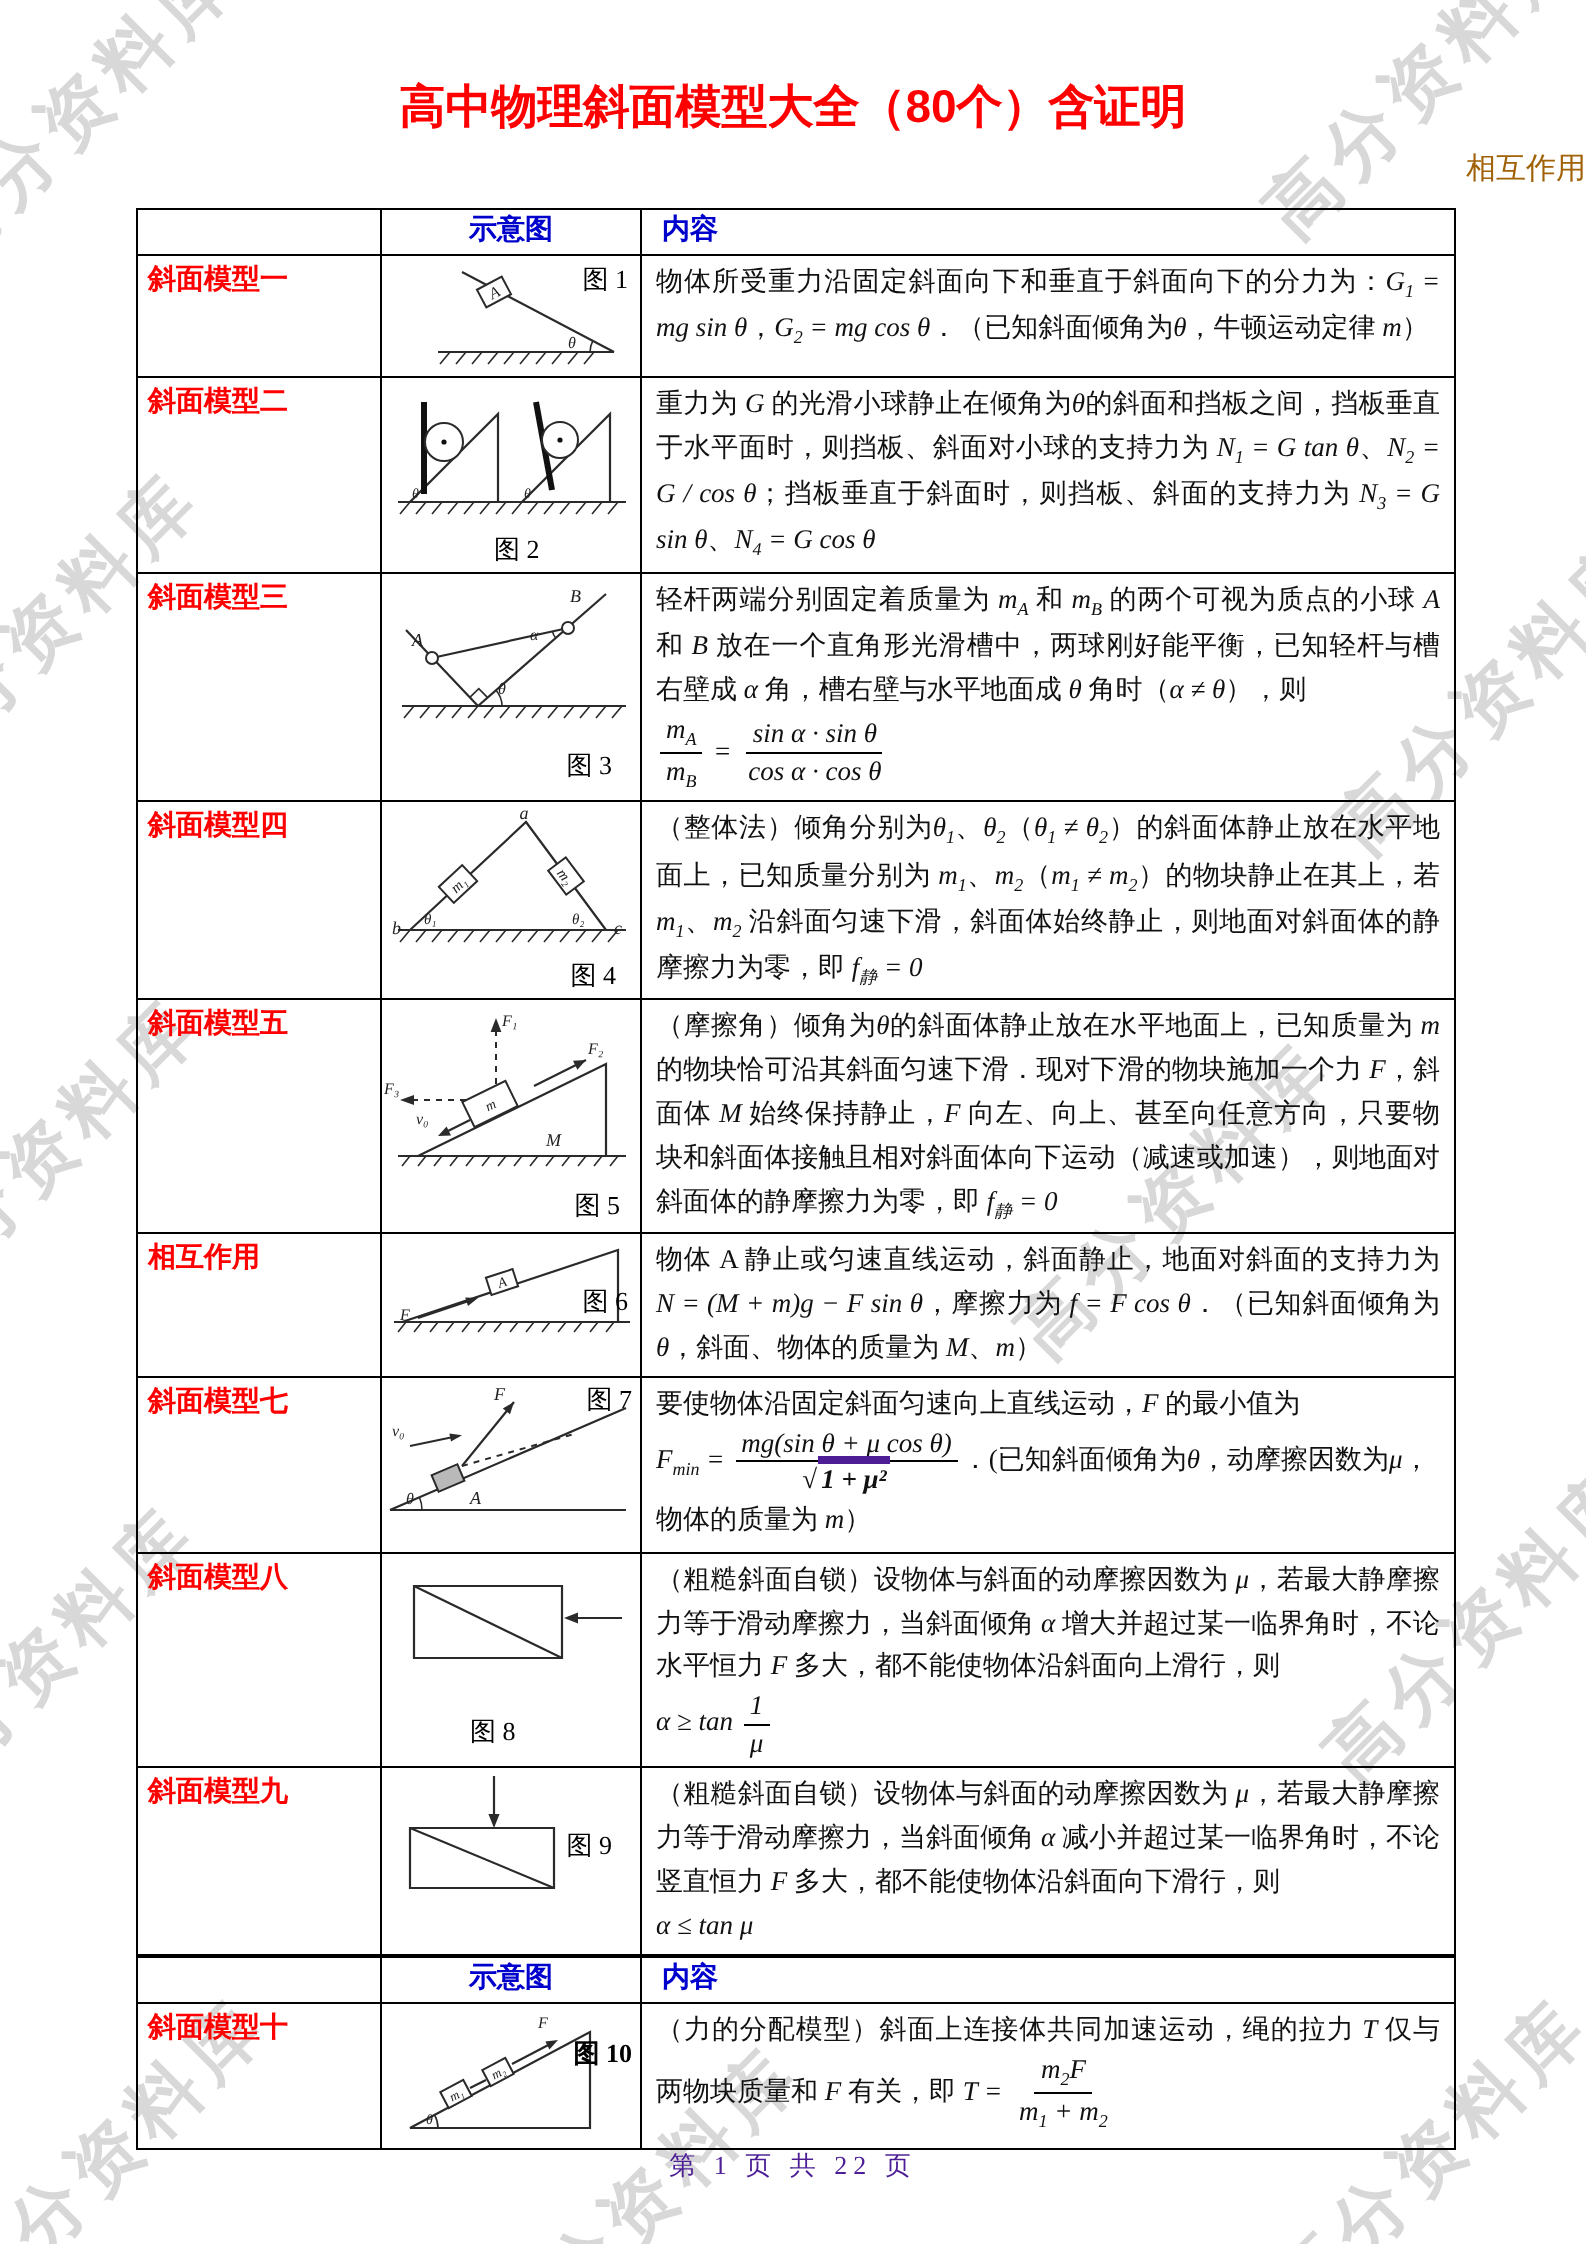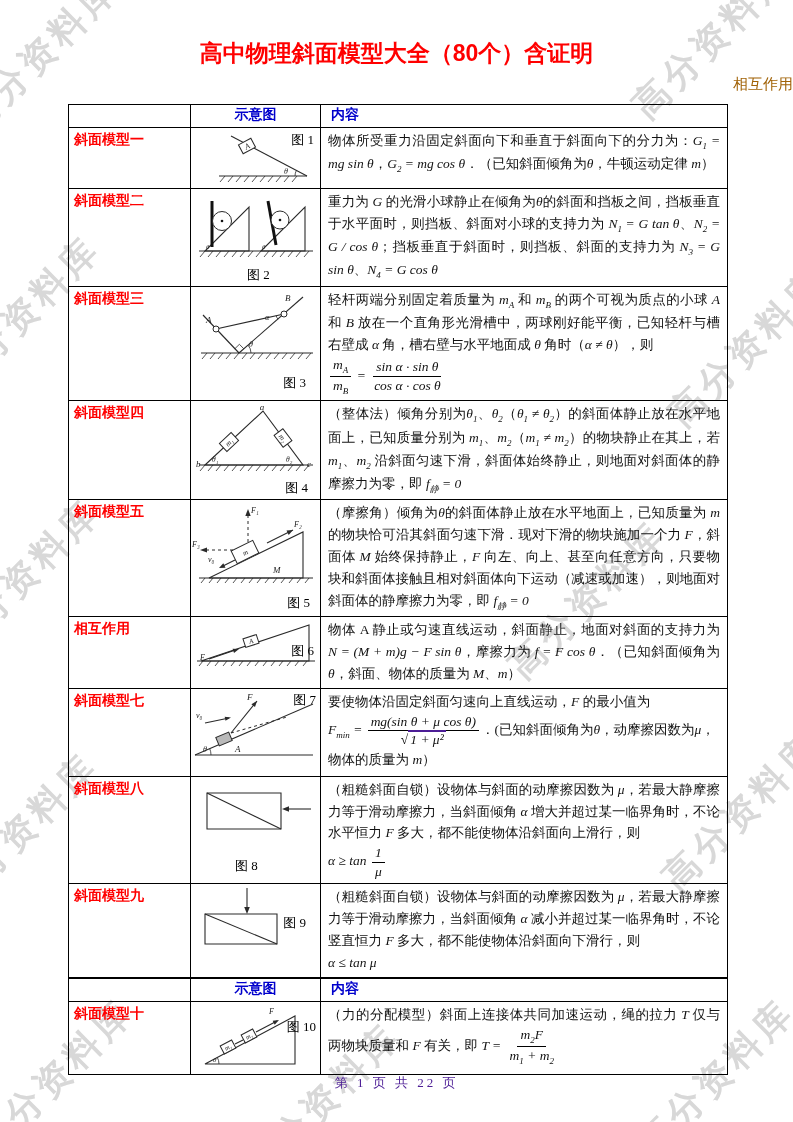--- a/index.html
+++ b/index.html
@@ -31,21 +31,21 @@
   .cap{position:absolute;font-size:13px;color:#000;white-space:nowrap;}
   
   .ct{font-style:normal;}
   .mv{font-style:italic;font-family:"Liberation Serif","DejaVu Serif",serif;}
   .mv sub{font-size:9px;font-style:italic;}
   .frac{display:inline-flex;flex-direction:column;align-items:center;vertical-align:middle;
         margin:0 2px;line-height:1.3;text-align:center;}
   .frac .num{display:block;border-bottom:1px solid #000;padding:0 3px;}
   .frac .den{display:block;padding:0 3px;}
   .rad{font-style:normal;}
-  .sqrt-bar{border-top:2px solid #4c1d95;padding:0 2px;}
+  .sqrt-bar{border-top:4px solid #4c1d95;padding:0 2px;font-weight:bold;}
   
   svg .ln{stroke:#2a2a2a;stroke-width:1.1;fill:none;}
   svg .thin{stroke:#2a2a2a;stroke-width:0.8;fill:none;}
   svg .bold{stroke:#111;stroke-width:3;fill:none;}
   svg .dash{stroke:#2a2a2a;stroke-width:1;fill:none;stroke-dasharray:3 3;}
   svg .blk{fill:#ffffff;stroke:#2a2a2a;stroke-width:1;}
   svg .gblk{fill:#b9b9b9;stroke:#2a2a2a;stroke-width:1;}
   svg .ah{fill:#2a2a2a;stroke:none;}
   svg text{font-family:"Liberation Serif","DejaVu Serif",serif;font-style:italic;fill:#222;}
   .footer{position:absolute;z-index:1;left:0;right:0;bottom:30px;text-align:center;
@@ -318,21 +318,21 @@
             <rect class="blk" x="51.5" y="27.5" width="13" height="9"></rect>
             <text x="58" y="34.5" text-anchor="middle" font-size="6.5">m₂</text>
           </g>
           <line class="ln" x1="44" y1="40" x2="52" y2="36"></line>
           <line class="ln" x1="65" y1="28" x2="86" y2="17"></line>
           <polygon class="ah" points="88,16 83.7,20.7 81.7,16.8"></polygon>
           <text x="78" y="10" font-size="8">F</text>
           <path class="thin" d="M28 60 A14 14 0 0 0 26.3 53.4"></path>
           <text x="22" y="58" font-size="7">θ</text>
         </svg>
-        <span class="cap" style="top:16px;right:4px;">图 10</span>
+        <span class="cap" style="top:16px;right:4px;font-weight:bold;">图 10</span>
       </td>
       <td class="content"><span class="ct">（力的分配模型）斜面上连接体共同加速运动，绳的拉力 </span><span class="mv">T</span><span class="ct"> 仅与两物块质量和 </span><span class="mv">F</span><span class="ct"> 有关，即 </span><span class="mv">T = </span><span class="frac">
               <span class="num"><span class="mv">m<sub>2</sub></span><span class="mv">F</span></span>
               <span class="den"><span class="mv">m<sub>1</sub></span><span class="mv"> + </span><span class="mv">m<sub>2</sub></span></span>
             </span></td>
     </tr>
   </tbody>
     </table>
 
   <div class="footer">第 1 页 共 22 页</div>

